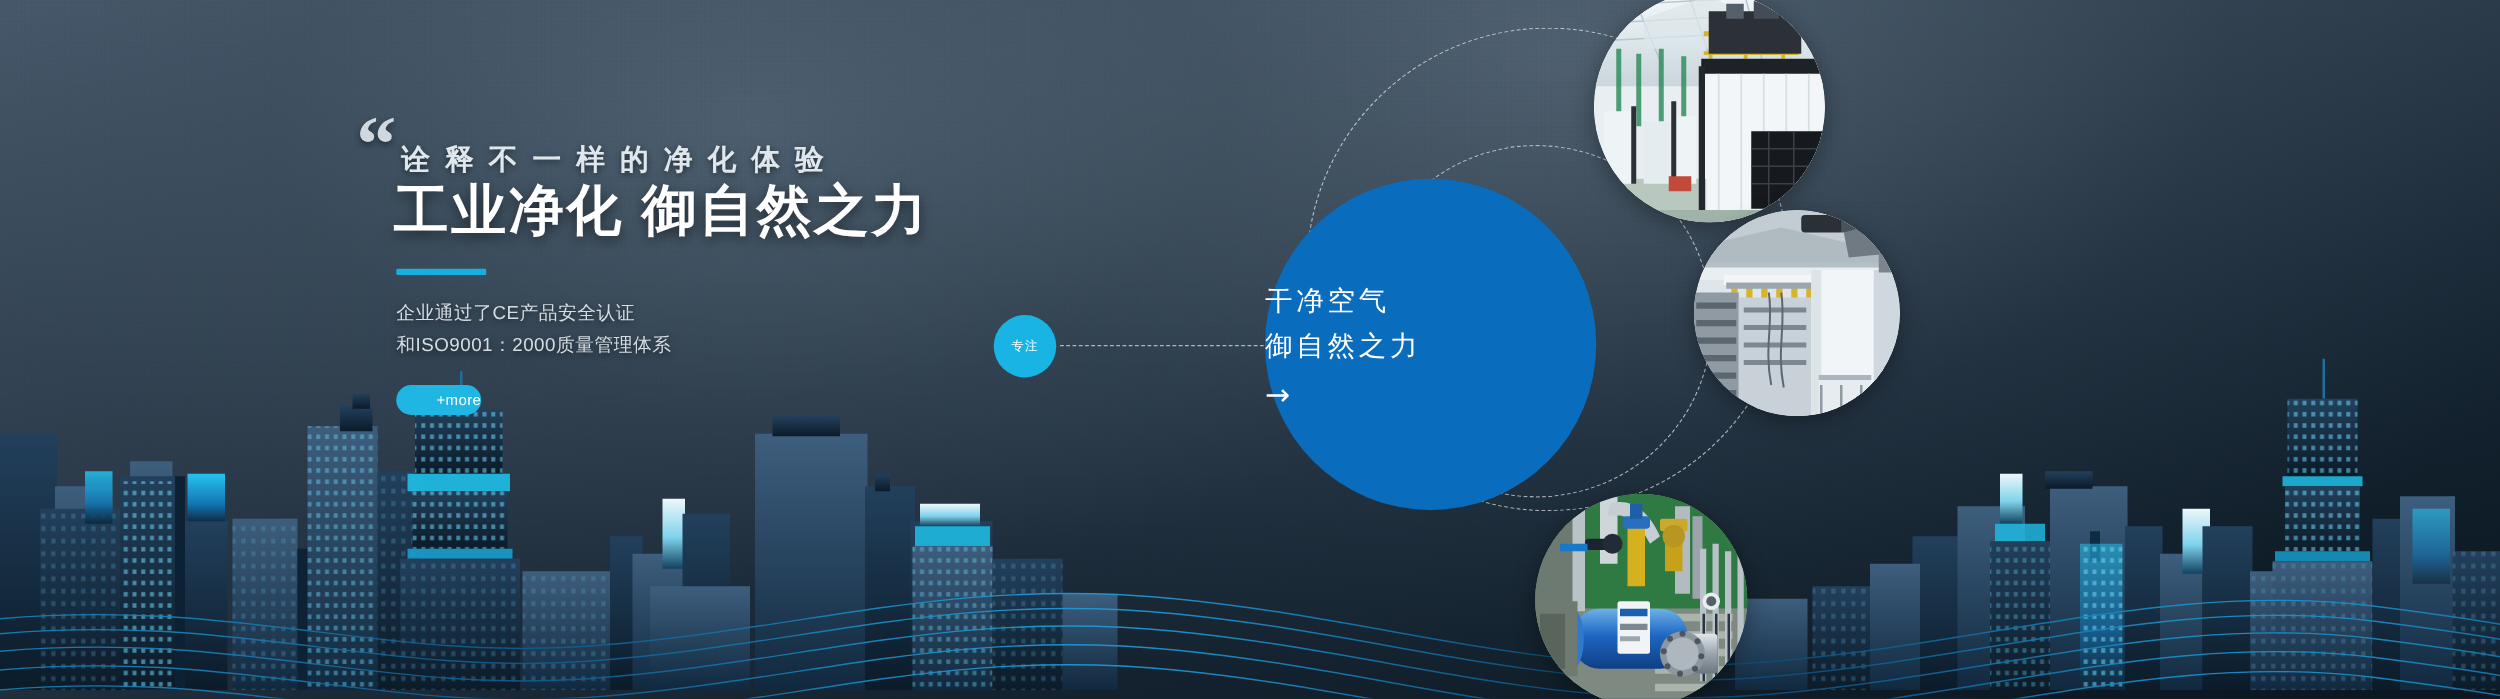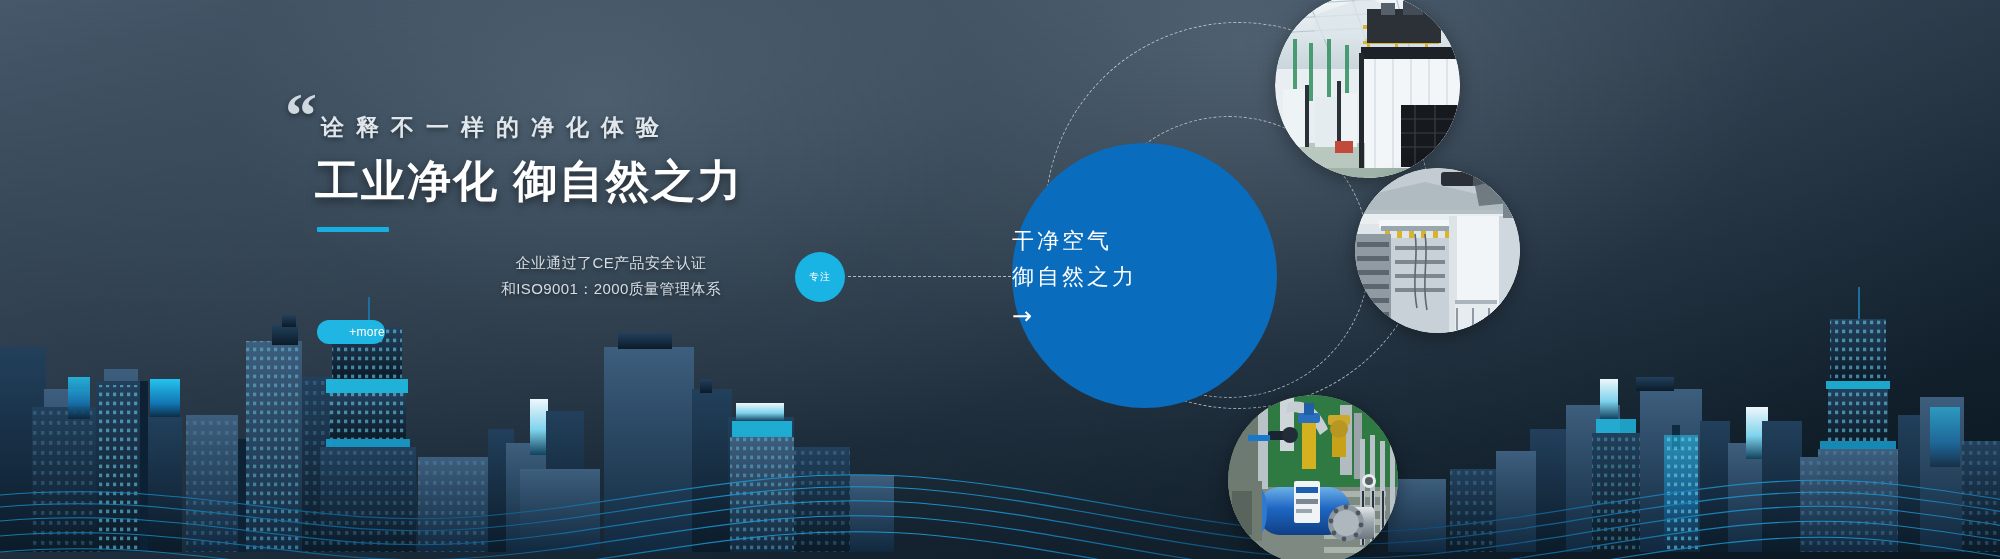--- a/index.html
+++ b/index.html
@@ -53,21 +53,20 @@
     color:#dfe6ec;
     font-weight:700;
     line-height:1.2;
     padding-top:28px;
     text-shadow:0 2px 5px rgba(0,0,0,.5);
     white-space:nowrap;
   }
 
   .headline {
     margin-left:30px;
-    margin-top:12px;
     font-size:44px;
     font-weight:700;
     color:#ffffff;
     letter-spacing:2px;
     line-height:1.22;
     white-space:nowrap;
     text-shadow:0 3px 10px rgba(0,0,0,.55);
   }
 
   .rule {
@@ -77,21 +76,21 @@
   }
 
   .desc {
     margin-left:32px; margin-top:18px;
     font-size:15px;
     color:#d5dde4;
     line-height:1.72;
     letter-spacing:.4px;
     text-shadow:0 2px 5px rgba(0,0,0,.5);
   }
-  .desc div { white-space:nowrap;text-align:center; }
+  .desc div { white-space:nowrap; }
 
   .more-btn {
     display:block;
     margin-left:32px; margin-top:18px;
     width:68px; height:24px;
     border:none; border-radius:12px;
     background:#1fb6e4;
     color:#ffffff;
     font-size:12px; line-height:24px;
     text-align:right;

